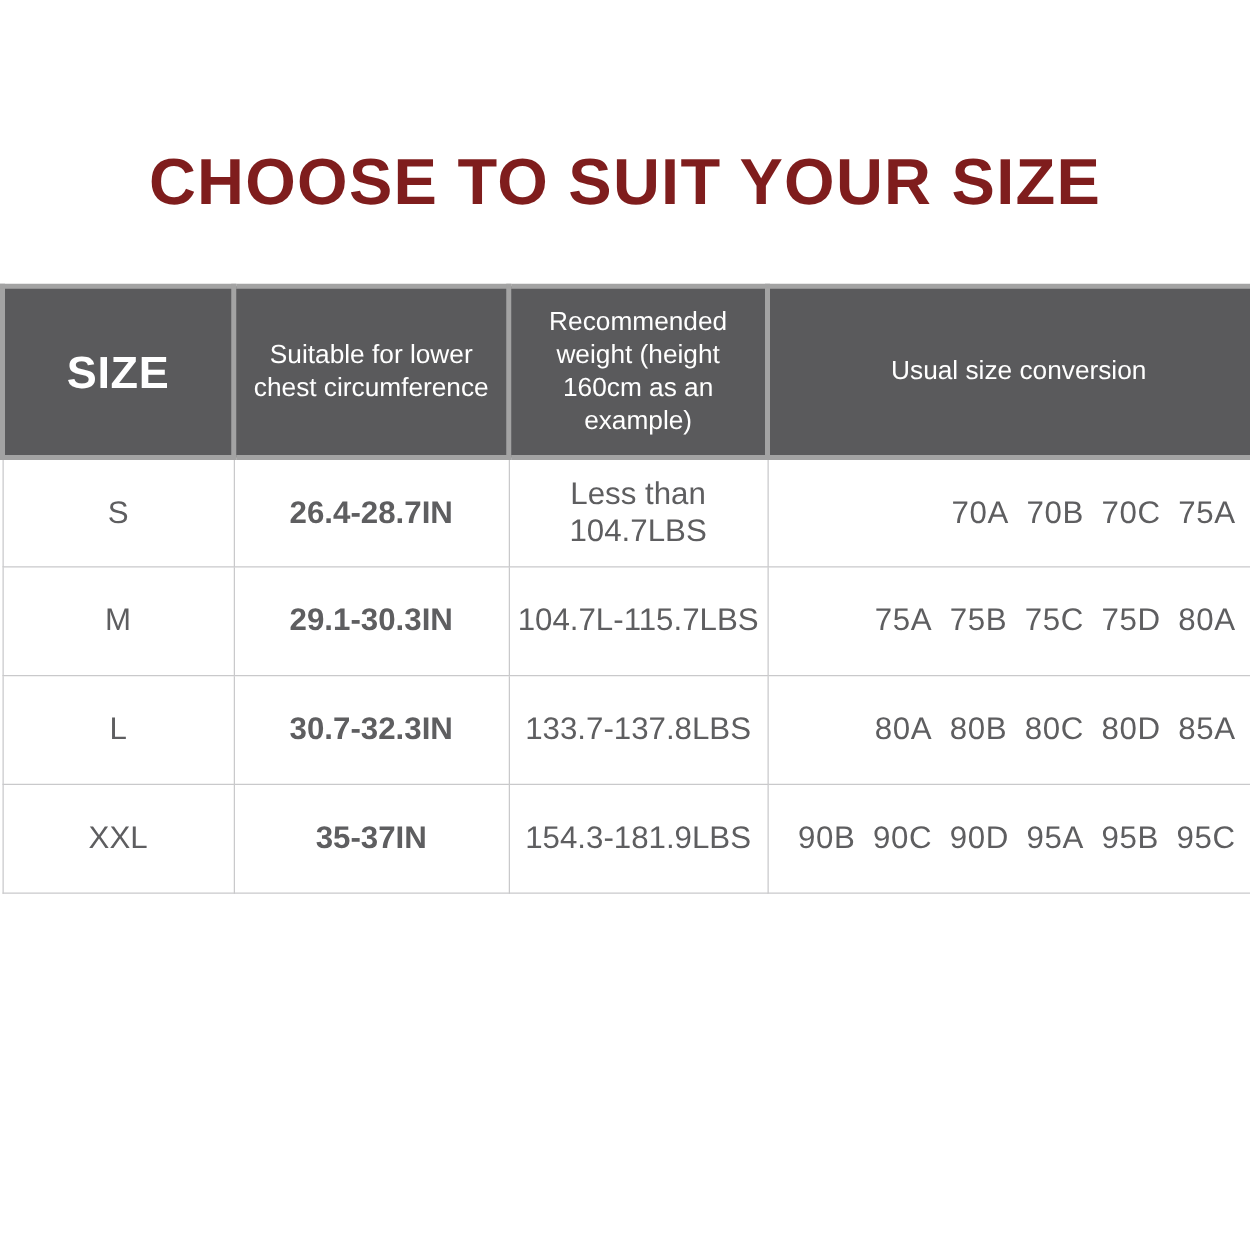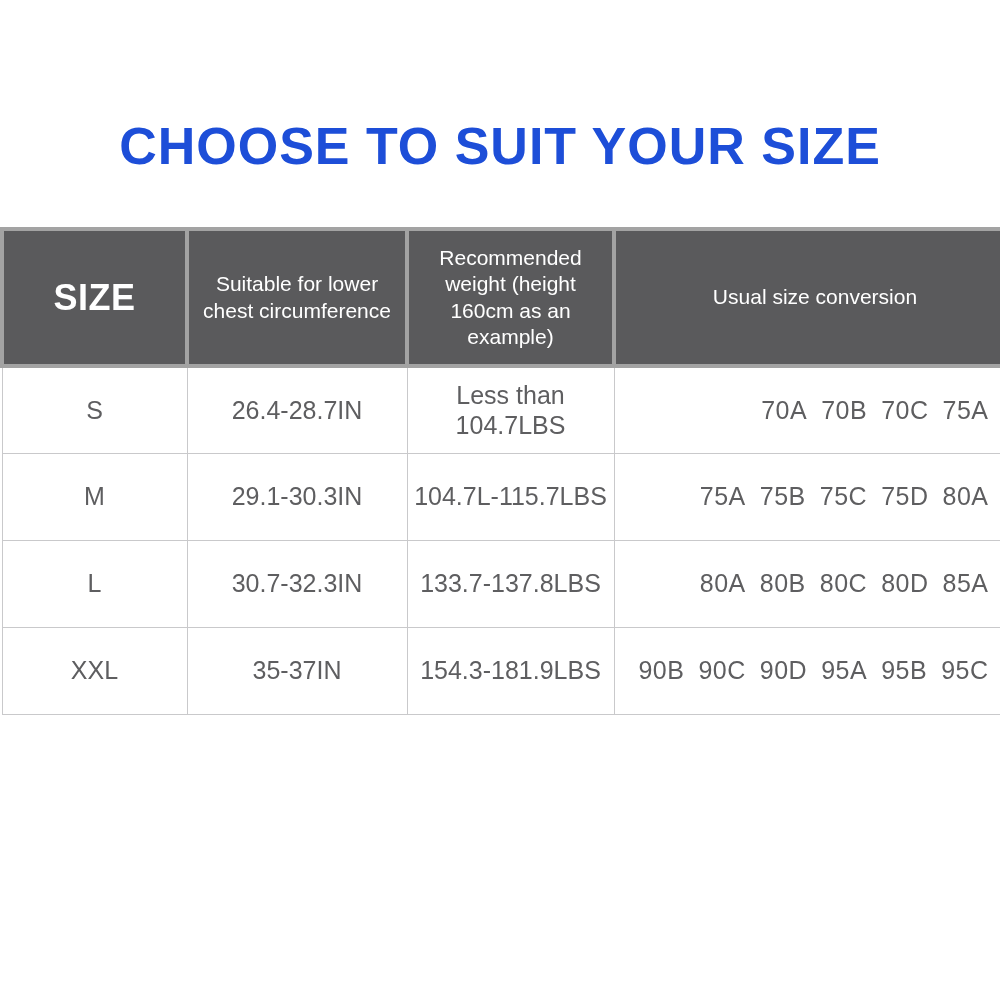--- a/index.html
+++ b/index.html
@@ -22,21 +22,21 @@
   }
   .title {
     position: absolute;
     top: 118px;
     left: 0;
     width: 1000px;
     text-align: center;
     font-size: 52px;
     font-weight: bold;
     letter-spacing: 1px;
-    color: #1d4ed8;
+    color: #7f1d1d;
     line-height: 1.1;
   }
   .table-wrap {
     position: absolute;
     top: 227px;
     left: 0;
     width: 1000px;
   }
   table.size-table {
     width: 1000px;
@@ -65,21 +65,21 @@
     font-size: 25px;
     color: #5e5e60;
     text-align: center;
     vertical-align: middle;
     height: 87px;
     padding: 6px 6px;
     line-height: 1.22;
     box-sizing: border-box;
   }
   table.size-table tbody td.col-size { width: 185px; }
-  table.size-table tbody td.col-chest { width: 220px; }
+  table.size-table tbody td.col-chest { width: 220px; font-weight: bold; }
   table.size-table tbody td.col-weight { width: 207px; }
   table.size-table tbody td.col-conv { width: 388px; }
   table.size-table thead th.col-size { width: 185px; }
   table.size-table thead th.col-chest { width: 220px; }
   table.size-table thead th.col-weight { width: 207px; }
   table.size-table thead th.col-conv { width: 388px; text-align: center; padding-left: 22px; }
   table.size-table tbody td.col-conv { letter-spacing: 0.5px; text-align: right; }
   .conv-inner {
     display: inline-block;
     white-space: nowrap;

